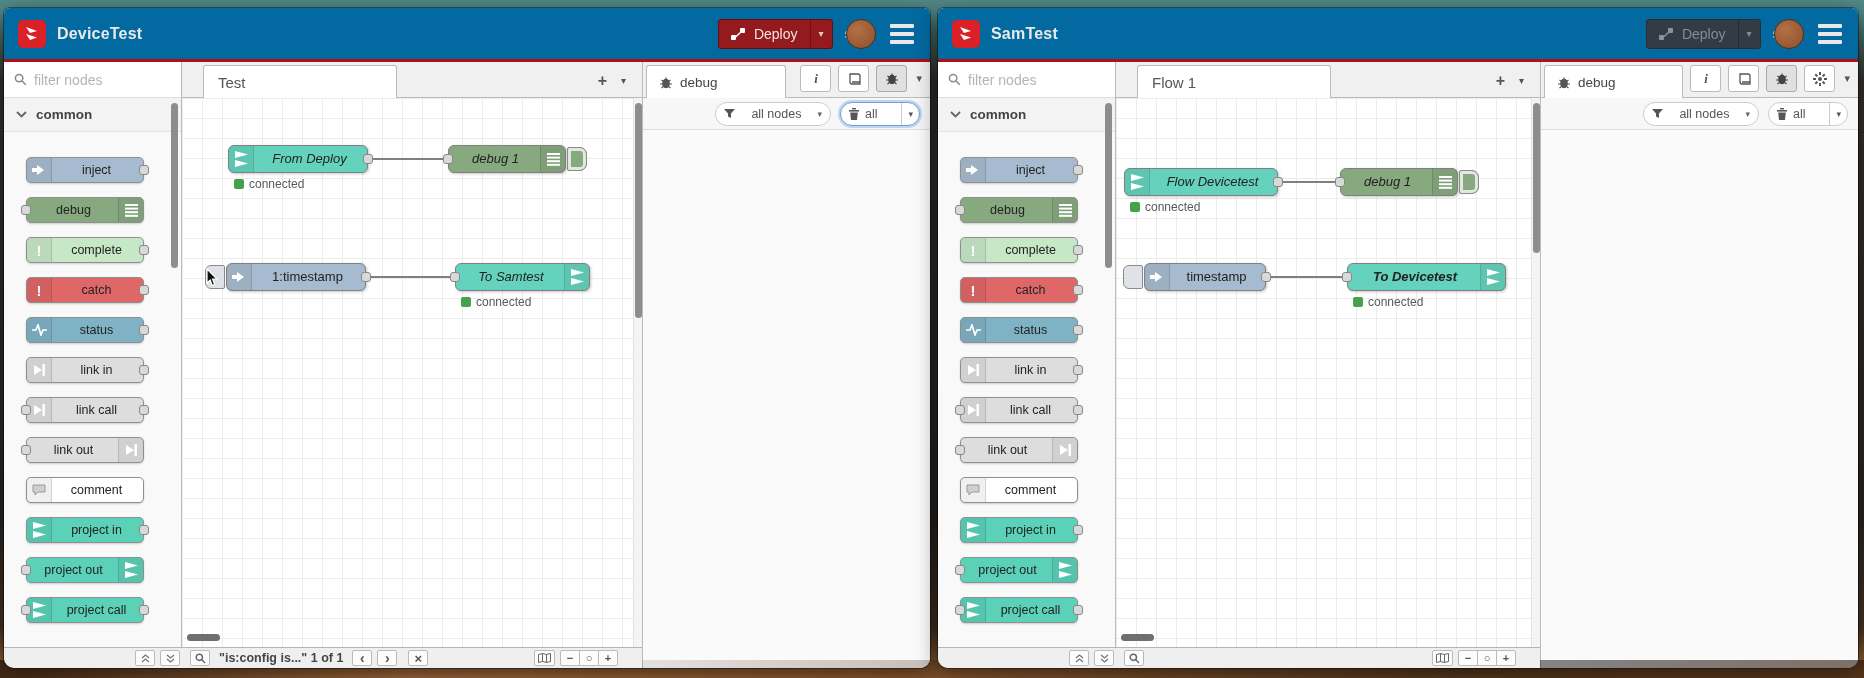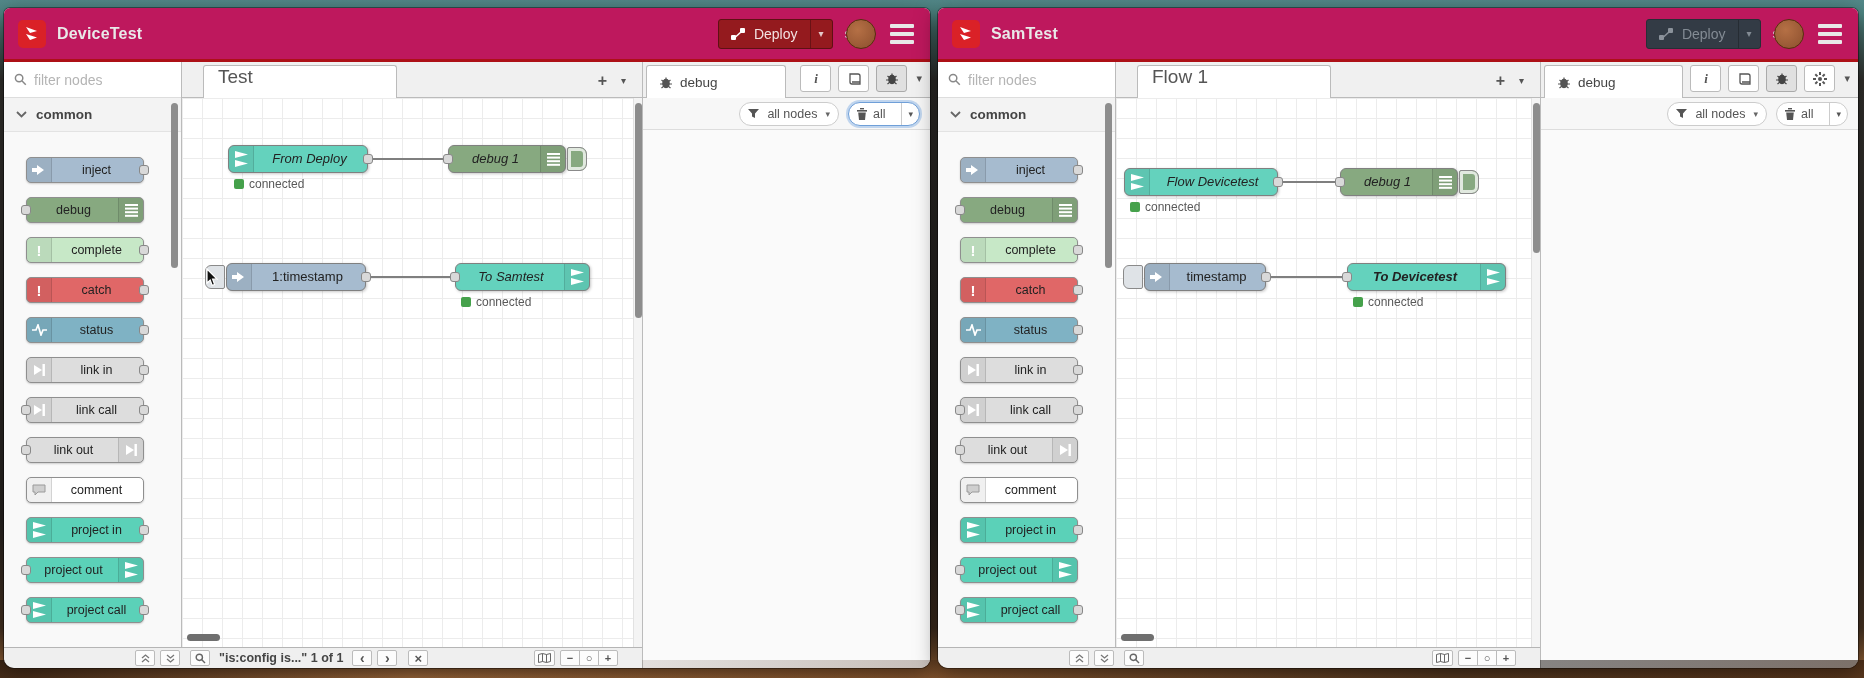--- a/index.html
+++ b/index.html
@@ -6,21 +6,21 @@
   *{box-sizing:border-box;}
   .stage{position:relative;width:1864px;height:678px;overflow:hidden;
     background:linear-gradient(180deg,#53898a 0px,#4f8784 14px,#32302d 80px,#282421 520px,#463222 628px,#7d532f 656px,#a06a3c 678px);}
   .stage::after{content:"";position:absolute;left:0;right:0;bottom:0;height:18px;
     background:linear-gradient(90deg,rgba(20,10,5,.65),rgba(0,0,0,0) 22%,rgba(60,30,10,.25) 48%,rgba(0,0,0,.45) 78%,rgba(40,20,8,.6));}
 
   .window{position:absolute;top:8px;height:660px;background:#fff;border-radius:6px 6px 10px 10px;overflow:hidden;
     box-shadow:0 6px 22px rgba(0,0,0,.5),0 0 0 1px rgba(0,0,0,.4);}
 
   
-  .hdr{position:absolute;top:0;left:0;right:0;height:51px;background:#be185d;display:flex;align-items:center;padding:0 14px;}
+  .hdr{position:absolute;top:0;left:0;right:0;height:51px;background:#0369a1;display:flex;align-items:center;padding:0 14px;}
   .redline{position:absolute;top:51px;left:0;right:0;height:3px;background:#ad1017;}
   .logo{width:28px;height:28px;border-radius:5px;background:#da2127;display:flex;align-items:center;justify-content:center;flex:none;}
   .title{color:#e9e9e9;font-weight:bold;font-size:16px;margin-left:11px;letter-spacing:.2px;}
   .hright{margin-left:auto;display:flex;align-items:center;gap:12px;}
   .deploy{display:flex;align-items:center;height:30px;background:#941a1e;border:1px solid #5f1013;border-radius:3px;color:#f3e2e2;font-size:14px;cursor:pointer;}
   .deploy .dmain{display:flex;align-items:center;gap:8px;padding:0 12px;}
   .deploy .dcaret{width:22px;align-self:stretch;display:flex;align-items:center;justify-content:center;border-left:1px solid rgba(0,0,0,.28);font-size:10px;color:#e5c9c9;}
   .deploy.disabled{background:#333b45;border-color:#272e36;color:#838b94;}
   .deploy.disabled .dcaret{color:#838b94;border-left-color:rgba(0,0,0,.25);}
   .avatar-wrap{display:flex;align-items:center;}
@@ -52,21 +52,21 @@
   .nlabel{position:absolute;left:2px;right:2px;top:0;text-align:center;line-height:24px;white-space:nowrap;overflow:hidden;}
   .icon-left .nlabel{left:25px;}
   .icon-right .nlabel{right:25px;}
   .port{position:absolute;width:10px;height:10px;background:#d9d9d9;border:1px solid #888;border-radius:3px;top:7px;cursor:crosshair;}
   .port.in{left:-6px;}
   .port.out{right:-6px;}
 
   
   .tabbar{position:absolute;top:0;left:0;right:0;height:36px;background:#f0f0f0;border-bottom:1px solid #bbb;display:flex;align-items:flex-end;}
   .tab{height:33px;width:194px;margin-left:21px;background:#fff;border:1px solid #bbb;border-bottom:none;border-radius:3px 3px 0 0;
-    display:flex;align-items:flex-start;padding:0 14px;font-size:19px;color:#555;position:relative;top:1px;cursor:pointer;}
+    display:flex;align-items:center;padding:0 14px;font-size:15px;color:#555;position:relative;top:1px;cursor:pointer;}
   .tabbtns{margin-left:auto;display:flex;align-items:center;gap:14px;padding:0 16px 8px 0;color:#555;}
   .tbtn{cursor:pointer;font-size:16px;line-height:1;color:#555;}
   .tbtn.small{font-size:10px;}
   .canvas{position:absolute;top:36px;left:0;right:9px;bottom:0;overflow:hidden;
     background:linear-gradient(90deg,#ececec 1px,transparent 1px) 0 0/20px 20px,
                linear-gradient(#ececec 1px,transparent 1px) 0 0/20px 20px,#fff;cursor:default;}
   .vscroll{position:absolute;top:36px;right:0;bottom:0;width:9px;background:#f4f4f4;border-left:1px solid #e2e2e2;}
   .vscroll .vthumb{width:7px;height:215px;margin:5px 0 0 1px;background:#8d8d8d;border-radius:4px;}
   .hthumb{position:absolute;left:5px;bottom:6px;width:33px;height:7px;background:#6f6f6f;border-radius:4px;}
 
@@ -86,21 +86,21 @@
   
   .stabbar{height:36px;background:#f0f0f0;border-bottom:1px solid #bbb;display:flex;align-items:flex-end;}
   .stab{height:33px;width:140px;margin-left:3px;background:#fff;border:1px solid #bbb;border-bottom:none;border-radius:3px 3px 0 0;
     display:flex;align-items:center;gap:7px;padding:0 12px;font-size:13.5px;color:#444;position:relative;top:1px;cursor:pointer;}
   .sbtns{margin-left:auto;display:flex;align-items:center;padding:0 8px 5px 0;}
   .sbtn{width:31px;height:27px;border:1px solid #bbb;background:#fff;border-radius:3px;margin-left:7px;display:flex;align-items:center;justify-content:center;color:#555;cursor:pointer;font-size:13px;font-weight:bold;font-style:italic;font-family:"Liberation Serif","DejaVu Serif",serif;}
   .sbtn.noserif{font-style:normal;font-family:inherit;font-weight:normal;}
   .sbtn.active{background:#e0e0e0;border-color:#aaa;}
   .scaret{margin-left:9px;color:#555;font-size:11px;cursor:pointer;}
   .stoolbar{height:32px;background:#f7f7f7;border-bottom:1px solid #ddd;display:flex;align-items:center;justify-content:flex-end;gap:9px;padding:0 10px;}
-  .sfilter,.sclear{display:flex;align-items:center;gap:8px;height:24px;border:1px solid #ccc;background:#fff;border-radius:12px;padding:0 8px;font-size:12.5px;color:#555;cursor:pointer;}
+  .sfilter,.sclear{display:flex;align-items:center;gap:16px;height:24px;border:1px solid #ccc;background:#fff;border-radius:12px;padding:0 8px;font-size:12.5px;color:#555;cursor:pointer;}
   .sclear{padding:0;}
   .sclear .cmain{display:flex;align-items:center;gap:6px;padding:0 8px;}
   .sclear .ccaret{align-self:stretch;display:flex;align-items:center;padding:0 6px;border-left:1px solid #ccc;font-size:9px;}
   .sclear.focused{border-color:#6f9fd8;box-shadow:0 0 0 2px rgba(90,150,220,.35);}
   .mini-caret{font-size:9px;color:#666;}
   .sbody{position:absolute;top:69px;left:0;right:0;bottom:0;background:#fafafa;}
 
   
   .wfooter{position:absolute;left:0;bottom:0;height:21px;background:#efefef;border-top:1px solid #b5b5b5;z-index:6;}
   .fgroup{position:absolute;top:2px;display:flex;align-items:center;gap:5px;}

